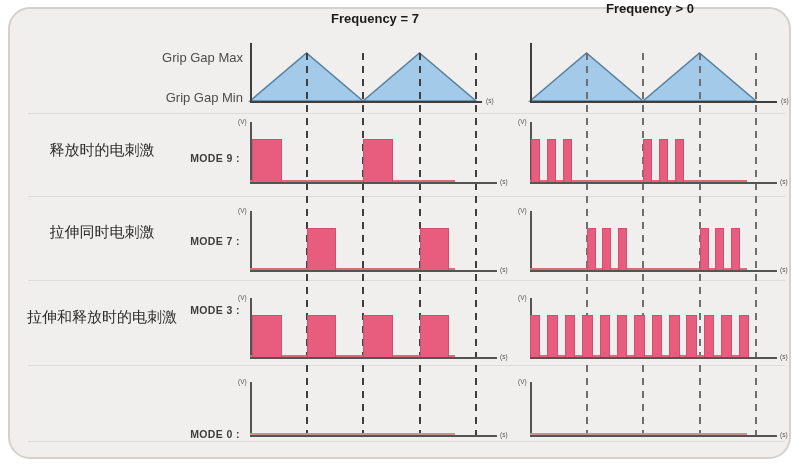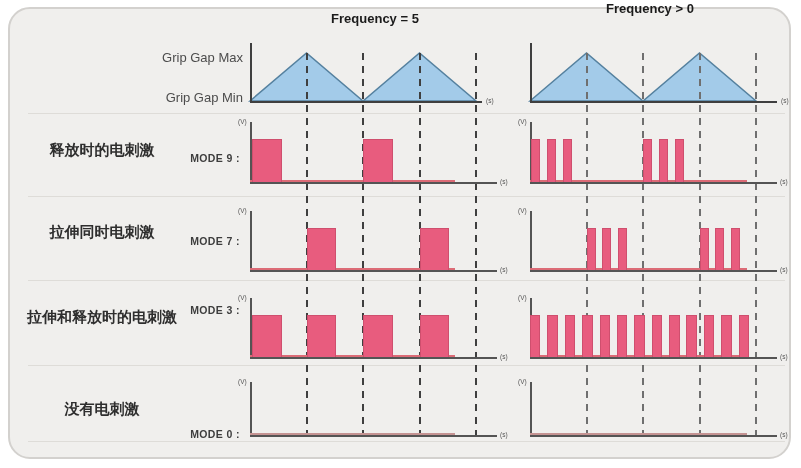--- a/index.html
+++ b/index.html
@@ -1,21 +1,21 @@
 <!DOCTYPE html>
 <html><head>
 <meta charset="utf-8">
 <style>
   html,body{margin:0;padding:0;background:#ffffff;}
   #stage{position:relative;width:801px;height:468px;background:#fff;font-family:"Liberation Sans",sans-serif;overflow:hidden;}
   #panel{position:absolute;left:8px;top:7px;width:783px;height:452px;background:#f0efed;border:2px solid #d3d1ce;border-radius:22px;box-sizing:border-box;}
   #charts{position:absolute;left:0;top:0;width:801px;height:468px;}
   .hdr{position:absolute;width:200px;text-align:center;font-size:13px;font-weight:bold;color:#1b1b1b;}
   .grip{position:absolute;left:60px;width:183px;text-align:right;font-size:13px;color:#4c4c4c;}
-  .cn{position:absolute;left:14px;width:176px;text-align:center;font-size:15px;font-weight:bold;color:#2e2e2e;}
+  .cn{position:absolute;left:14px;width:176px;text-align:center;font-size:15px;font-weight:normal;color:#2e2e2e;}
   .mode{position:absolute;left:148px;width:92px;text-align:right;font-size:10.5px;font-weight:bold;color:#3d3d3d;letter-spacing:.4px;}
 </style>
 </head>
 <body>
 
 <div id="stage">
   <div id="panel"></div>
   <div id="charts">
       <div style="position: absolute; left: 28px; top: 113px; width: 757px; height: 1px; background: rgb(222, 220, 216);"></div>
       <div style="position: absolute; left: 28px; top: 196px; width: 757px; height: 1px; background: rgb(222, 220, 216);"></div>
@@ -110,28 +110,27 @@
       <div style="position: absolute; left: 703.851px; top: 315px; width: 10.4525px; height: 42px; box-sizing: border-box; background: rgb(232, 92, 126); border-top: 1px solid rgb(207, 79, 110); border-right: 1px solid rgb(207, 79, 110); border-left: 1px solid rgb(207, 79, 110); border-image: initial; border-bottom: none;"></div>
       <div style="position: absolute; left: 721.253px; top: 315px; width: 10.4525px; height: 42px; box-sizing: border-box; background: rgb(232, 92, 126); border-top: 1px solid rgb(207, 79, 110); border-right: 1px solid rgb(207, 79, 110); border-left: 1px solid rgb(207, 79, 110); border-image: initial; border-bottom: none;"></div>
       <div style="position: absolute; left: 738.598px; top: 315px; width: 10.4525px; height: 42px; box-sizing: border-box; background: rgb(232, 92, 126); border-top: 1px solid rgb(207, 79, 110); border-right: 1px solid rgb(207, 79, 110); border-left: 1px solid rgb(207, 79, 110); border-image: initial; border-bottom: none;"></div>
       <div style="position: absolute; left: 530px; top: 382px; width: 2px; height: 55px; background: rgb(84, 84, 84);"></div>
       <div style="position: absolute; left: 530px; top: 435px; width: 247px; height: 2px; background: rgb(84, 84, 84);"></div>
       <div style="position: absolute; left: 530px; top: 433px; width: 217px; height: 2px; background: rgb(197, 147, 146);"></div>
       <div style="position: absolute; left: 518px; top: 378px; font-size: 6.5px; color: rgb(85, 85, 85); font-family: &quot;Liberation Sans&quot;, sans-serif;">(V)</div>
       <div style="position: absolute; left: 780px; top: 431px; font-size: 6.5px; color: rgb(85, 85, 85); font-family: &quot;Liberation Sans&quot;, sans-serif;">(s)</div>
     </div>
 
-  <div class="hdr" style="left:275px;top:11px">Frequency = 5</div>
+  <div class="hdr" style="left:275px;top:11px">Frequency = 7</div>
   <div class="hdr" style="left:550px;top:1px">Frequency &gt; 0</div>
 
   <div class="grip" style="top:50px">Grip Gap Max</div>
   <div class="grip" style="top:90px">Grip Gap Min</div>
 
   <div class="cn" style="top:141px">释放时的电刺激</div>
   <div class="cn" style="top:308px">拉伸和释放时的电刺激</div>
   <div class="cn" style="top:223px">拉伸同时电刺激</div>
-  <div class="cn" style="top:400px">没有电刺激</div>
 
   <div class="mode" style="top:152px">MODE 9 :</div>
   <div class="mode" style="top:235px">MODE 7 :</div>
   <div class="mode" style="top:304px">MODE 3 :</div>
   <div class="mode" style="top:428px">MODE 0 :</div>
 </div>
 
 </body></html>

